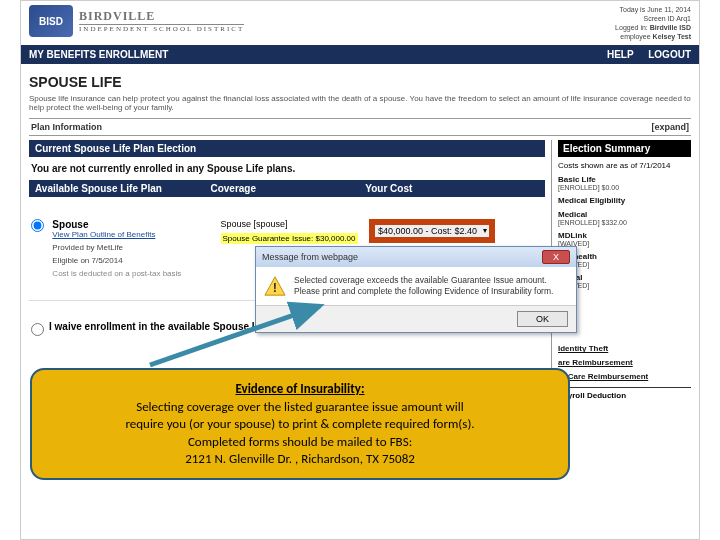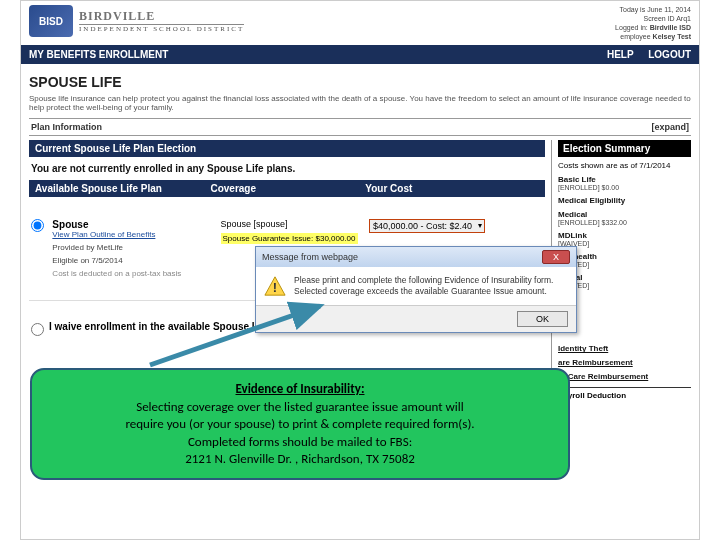--- a/index.html
+++ b/index.html
@@ -28,21 +28,21 @@
   .col-plan { width: 34%; }
   .col-cov { width: 30%; }
   .col-cost { width: 36%; }
   .plan-row { display:flex; align-items:flex-start; padding:20px 2px; font-size:9px; }
   .plan-row .radio { width:18px; padding-top:2px; }
   .plan-row .col-plan, .plan-row .col-cov, .plan-row .col-cost { padding:2px 4px; }
   .plan-name { font-weight:bold; font-size:10px; }
   .plan-link { color:#1a4b9b; text-decoration:underline; font-size:8px; cursor:pointer; }
   .plan-sub { font-size:8px; color:#444; margin-top:4px; }
   .gray { color:#888; }
-  .select { border:1px solid #c2410c; background:#efefef; padding:1px 12px 1px 3px; font-size:9px; display:inline-block; position:relative; }
+  .select { border:6px solid #c2410c; background:#efefef; padding:1px 12px 1px 3px; font-size:9px; display:inline-block; position:relative; }
   .select::after { content:"▾"; position:absolute; right:2px; top:1px; font-size:8px; }
   .gi { background:#ffff66; font-size:8px; padding:1px 2px; display:inline-block; margin-top:4px; }
   .es-title { background:#000; color:#fff; font-weight:bold; padding:3px 5px; font-size:10px; margin-bottom:4px; }
   .es-section { margin-bottom:5px; }
   .es-section .t { font-weight:bold; color:#111; }
   .es-section .s { color:#444; font-size:7px; }
   .es-link { color:#1a4b9b; text-decoration:underline; cursor:pointer; }
 
   
   .dialog { position:absolute; left:255px; top:246px; width:322px; border:1px solid #6a8ab8; background:#f0f0f0; box-shadow:2px 2px 4px rgba(0,0,0,.3); font-size:9px; }
@@ -51,21 +51,21 @@
   .dialog .body { display:flex; padding:8px; gap:8px; align-items:flex-start; background:#fff; }
   .dialog .warn { width:22px; height:22px; }
   .dialog .msg { font-size:8.5px; color:#333; line-height:1.3; }
   .dialog .footer { padding:5px 8px; text-align:right; background:#f0f0f0; border-top:1px solid #ccc; }
   .dialog .ok { border:1px solid #888; background:#e8e8e8; padding:2px 18px; font-size:9px; cursor:pointer; }
 
   
   .arrow { position:absolute; left:135px; top:300px; width:200px; height:70px; pointer-events:none; }
 
   
-  .callout { position:absolute; left:30px; top:368px; width:540px; background:#22c55e; border:2px solid #2a5a7a; border-radius:14px; padding:10px 14px; text-align:center; font-family: Calibri, Arial, sans-serif; font-size:13px; color:#000; line-height:1.35; }
+  .callout { position:absolute; left:30px; top:368px; width:540px; background:#eab308; border:2px solid #2a5a7a; border-radius:14px; padding:10px 14px; text-align:center; font-family: Calibri, Arial, sans-serif; font-size:13px; color:#000; line-height:1.35; }
   .callout .ti { font-weight:bold; text-decoration:underline; }
 </style>
 </head>
 <body>
 
 <div class="page">
   <div class="header">
     <div class="logo-area">
       <div class="logo-badge">BISD</div>
       <div class="logo-text">
@@ -179,22 +179,22 @@
   <div class="titlebar">
     <span>Message from webpage</span>
     <span class="close">X</span>
   </div>
   <div class="body">
     <svg class="warn" viewBox="0 0 24 24">
         <polygon points="12,2 23,22 1,22" fill="#ffd54a" stroke="#b48a00"></polygon>
         <text x="12" y="19" text-anchor="middle" font-size="14" font-weight="bold" fill="#333">!</text>
       </svg>
     <div class="msg">
+      <div>Selected coverage exceeds the available Guarantee Issue amount.</div>
       <div>Please print and complete the following Evidence of Insurability form.</div>
-      <div>Selected coverage exceeds the available Guarantee Issue amount.</div>
     </div>
   </div>
   <div class="footer">
     <button class="ok">OK</button>
   </div>
 </div>
 
 <svg class="arrow" viewBox="0 0 200 70">
   <defs>
       <marker id="ah" markerWidth="8" markerHeight="8" refX="6" refY="3" orient="auto">

